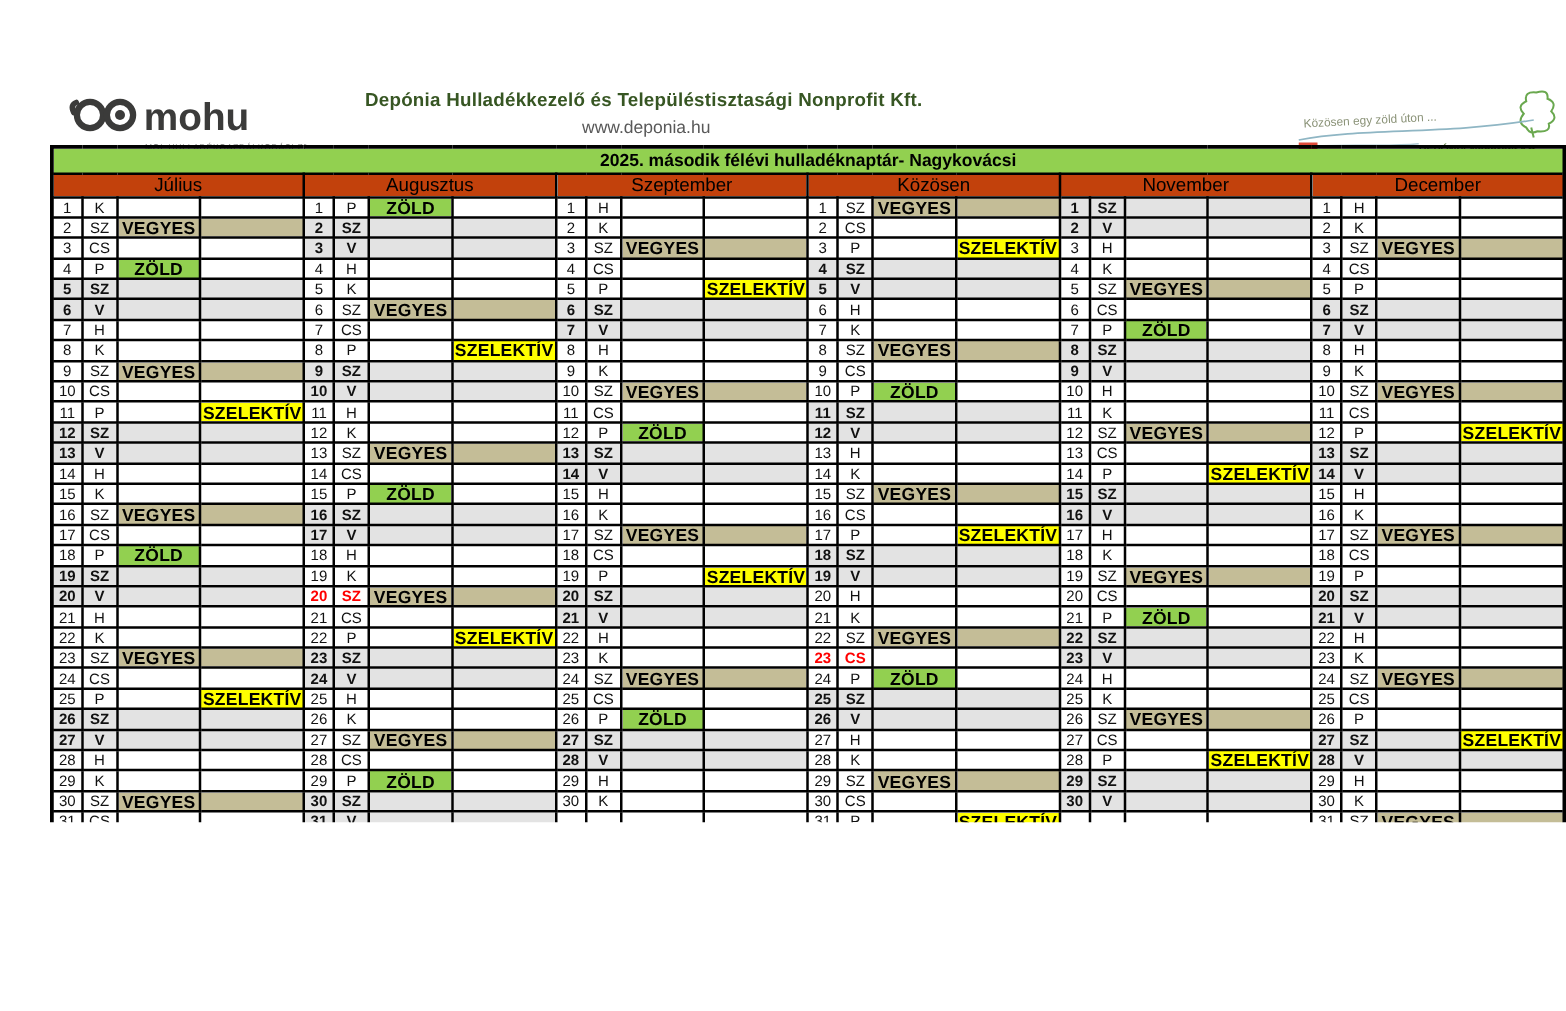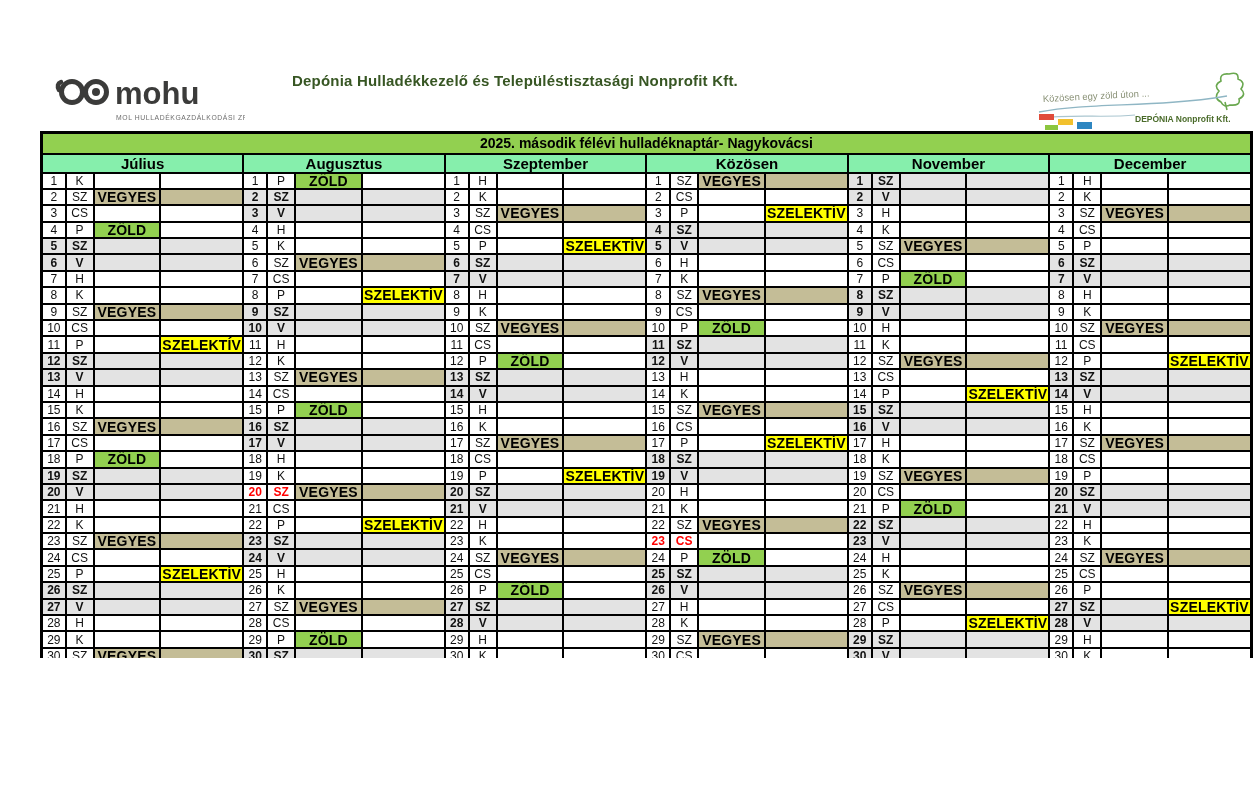--- a/index.html
+++ b/index.html
@@ -8,31 +8,31 @@
     position:relative; width:1253px; height:658px; background:#fff;
     font-family:"Liberation Sans", sans-serif; overflow:hidden;
   }
   
   .mohu { position:absolute; left:55px; top:68px; width:190px; height:58px; }
   .depinfo { position:absolute; left:292px; top:72px;text-align:center; }
   .depinfo .l1 { font-size:15px; font-weight:bold; color:#375623; letter-spacing:.2px; }
   .depinfo .l2 { font-size:14px; color:#595959; margin-top:4px; margin-left:4px; }
   .deplogo { position:absolute; left:1035px; top:72px; width:215px; height:62px; }
   
-  .calwrap { position:absolute; left:40px; top:131px; }
+  .calwrap { position:absolute; left:40px; top:116px; }
   table.cal { border-collapse:collapse; table-layout:fixed; border:3px solid #000; }
   table.cal th, table.cal td {
     border:2px solid #000; padding:0 1px; text-align:center;
     overflow:hidden; white-space:nowrap; vertical-align:middle;
   }
   th.title {
     background:var(--title_green); color:#000; font-weight:bold;
     font-size:14px; height:21px;
   }
-  th.mon { background:#86efac; font-weight:bold; font-size:15px; height:18px; color:#000; }
+  th.mon { background:#c2410c; font-weight:normal; font-size:15px; height:18px; color:#000; }
   td { height:16.4px; font-size:12px; line-height:14px; color:#111; background:#fff; }
   td.num, td.abbr { font-weight:normal; }
   td.we { background:var(--weekend_gray); }
   td.num.we, td.abbr.we { font-weight:bold; }
   td.hol { color:var(--holiday_red); font-weight:bold; }
   td.veg { background:var(--vegyes_tan); }
   td.zold { background:var(--zold_green); }
   td.szel { background:var(--szelektiv_yellow); }
   td.lbl { font-weight:bold; font-size:14px; letter-spacing:.2px; color:#000; }
 </style>
@@ -47,20 +47,21 @@
       <circle cx="17" cy="24" r="10.5" stroke="#3B3B3A" stroke-width="5" fill="none"></circle>
       <circle cx="41" cy="24" r="10.5" stroke="#3B3B3A" stroke-width="5" fill="none"></circle>
       <circle cx="41" cy="24" r="4" fill="#3B3B3A"></circle>
     </g>
     <text x="60" y="36" font-size="31" font-weight="bold" fill="#3B3B3A" font-family="Liberation Sans, sans-serif">mohu</text>
     <text x="61" y="52" font-size="6.8" fill="#6d6d6d" letter-spacing="0.6" font-family="Liberation Sans, sans-serif">MOL HULLADÉKGAZDÁLKODÁSI ZRT.</text>
   </svg>
 
   <div class="depinfo">
     <div class="l1">Depónia Hulladékkezelő és Településtisztasági Nonprofit Kft.</div>
+    <div class="l2">www.deponia.hu</div>
   </div>
 
   <svg class="deplogo" viewBox="0 0 215 62">
     <g>
       <path d="M186 30 q-8 -4 -2 -11 q-6 -6 2 -10 q-2 -8 8 -7 q10 -3 9 5 q8 3 3 10 q6 6 -2 10 q2 7 -9 6 q-6 3 -9 -3 z" fill="none" stroke="#6AA84F" stroke-width="1.6"></path>
       <path d="M190 30 l2 8" stroke="#6AA84F" stroke-width="1.6" fill="none"></path>
     </g>
     <path d="M4 40 C 55 30, 120 36, 192 24" stroke="#8fb6c4" stroke-width="1.4" fill="none"></path>
     <path d="M4 46 C 40 42, 70 46, 100 43" stroke="#aac6d0" stroke-width="1.1" fill="none"></path>
     <text x="8" y="30" font-size="9.5" fill="#8a9277" transform="rotate(-3 8 30)" font-family="Liberation Sans, sans-serif">Közösen egy zöld úton ...</text>

